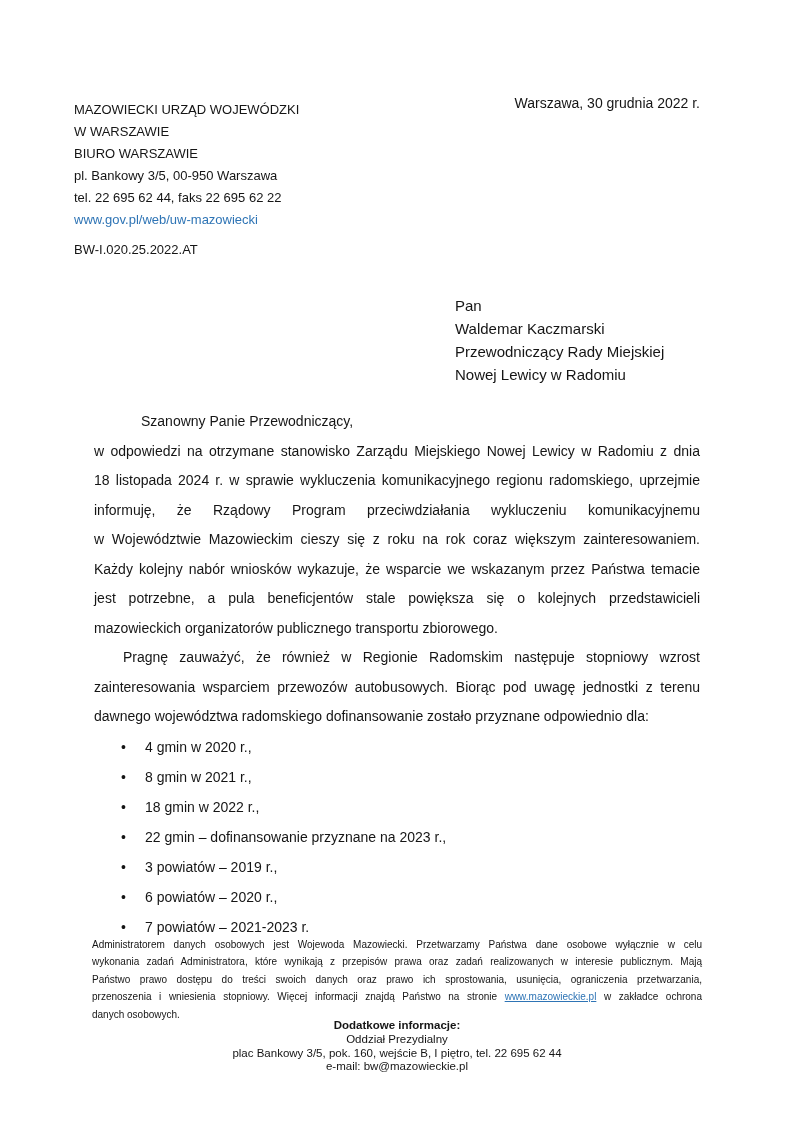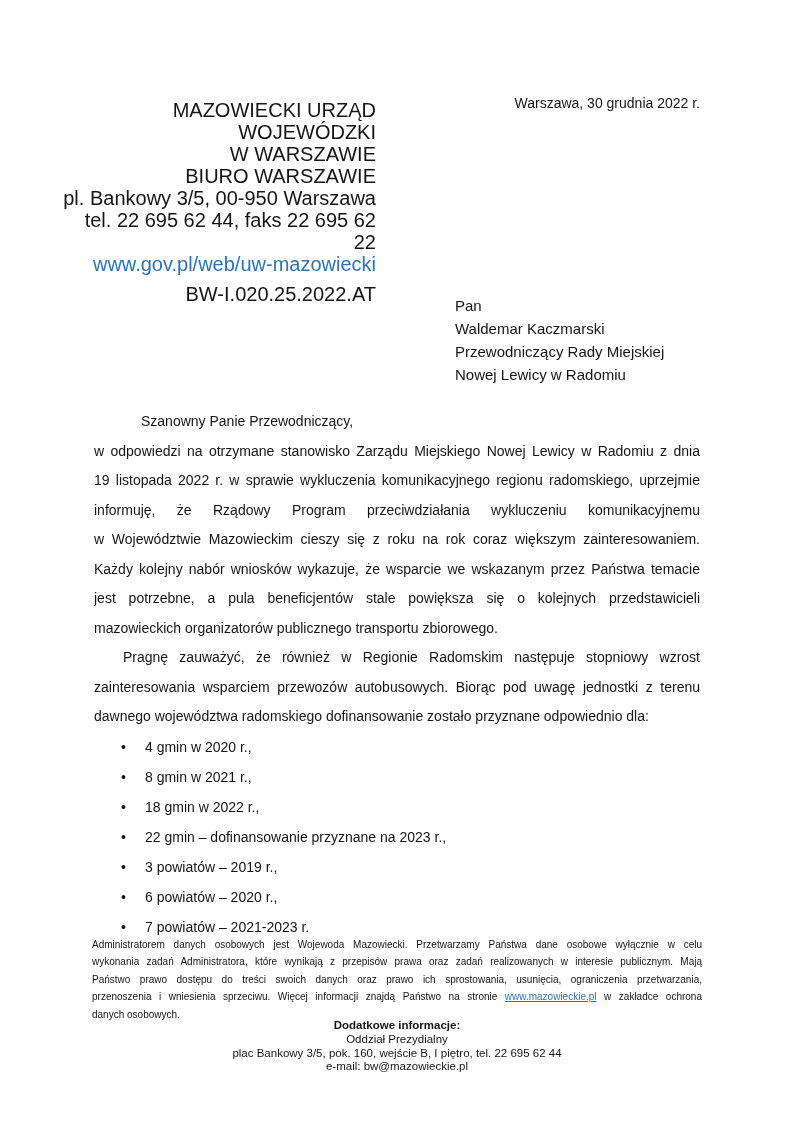--- a/index.html
+++ b/index.html
@@ -9,23 +9,23 @@
     height: 1123px;
     background: #ffffff;
     font-family: "Liberation Sans", sans-serif;
     color: #151515;
     overflow: hidden;
   }
 
   
   .sender {
     position: absolute;
-    left: 58px; top: 99px; width: 318px;
-    text-align: right;
-    font-size: 20px;
+    left: 74px; top: 99px; width: 318px;
+    text-align: left;
+    font-size: 13px;
     line-height: 22px;
   }
   .sender .website { color: #2E74B5; }
   .sender .ref { margin-top: 8px; }
 
   
   .date {
     position: absolute;
     top: 94px; left: 394px; width: 306px;
     text-align: right;
@@ -111,21 +111,21 @@
     <div>Waldemar Kaczmarski</div>
     <div>Przewodniczący Rady Miejskiej</div>
     <div>Nowej Lewicy w Radomiu</div>
   </div>
 
   <div class="body">
     <div class="bline lline salutation">Szanowny Panie Przewodniczący,</div>
 
     <div>
       <div class="bline jline">w odpowiedzi na otrzymane stanowisko Zarządu Miejskiego Nowej Lewicy w Radomiu z dnia</div>
-      <div class="bline jline">19 listopada 2022 r. w sprawie wykluczenia komunikacyjnego regionu radomskiego, uprzejmie</div>
+      <div class="bline jline">18 listopada 2024 r. w sprawie wykluczenia komunikacyjnego regionu radomskiego, uprzejmie</div>
       <div class="bline jline">informuję, że Rządowy Program przeciwdziałania wykluczeniu komunikacyjnemu</div>
       <div class="bline jline">w Województwie Mazowieckim cieszy się z roku na rok coraz większym zainteresowaniem.</div>
       <div class="bline jline">Każdy kolejny nabór wniosków wykazuje, że wsparcie we wskazanym przez Państwa temacie</div>
       <div class="bline jline">jest potrzebne, a pula beneficjentów stale powiększa się o kolejnych przedstawicieli</div>
       <div class="bline lline">mazowieckich organizatorów publicznego transportu zbiorowego.</div>
     </div>
 
     <div>
       <div class="bline jline indent">Pragnę zauważyć, że również w Regionie Radomskim następuje stopniowy wzrost</div>
       <div class="bline jline">zainteresowania wsparciem przewozów autobusowych. Biorąc pod uwagę jednostki z terenu</div>
@@ -140,21 +140,21 @@
       <div class="bullet-item">3 powiatów – 2019 r.,</div>
       <div class="bullet-item">6 powiatów – 2020 r.,</div>
       <div class="bullet-item">7 powiatów – 2021-2023 r.</div>
     </div>
   </div>
 
   <div class="privacy">
     <div class="pline jline">Administratorem danych osobowych jest Wojewoda Mazowiecki. Przetwarzamy Państwa dane osobowe wyłącznie w celu</div>
     <div class="pline jline">wykonania zadań Administratora, które wynikają z przepisów prawa oraz zadań realizowanych w interesie publicznym. Mają</div>
     <div class="pline jline">Państwo prawo dostępu do treści swoich danych oraz prawo ich sprostowania, usunięcia, ograniczenia przetwarzania,</div>
-    <div class="pline jline"><span>przenoszenia i wniesienia sprzeciwu. Więcej informacji znajdą Państwo na stronie </span><span class="plink">www.mazowieckie.pl</span><span> w zakładce ochrona</span></div>
+    <div class="pline jline"><span>przenoszenia i wniesienia stopniowy. Więcej informacji znajdą Państwo na stronie </span><span class="plink">www.mazowieckie.pl</span><span> w zakładce ochrona</span></div>
     <div class="pline lline">danych osobowych.</div>
   </div>
 
   <div class="additional">
     <div class="title">Dodatkowe informacje:</div>
     <div>Oddział Prezydialny</div>
     <div>plac Bankowy 3/5, pok. 160, wejście B, I piętro, tel. 22 695 62 44</div>
     <div>e-mail: bw@mazowieckie.pl</div>
   </div>
 

